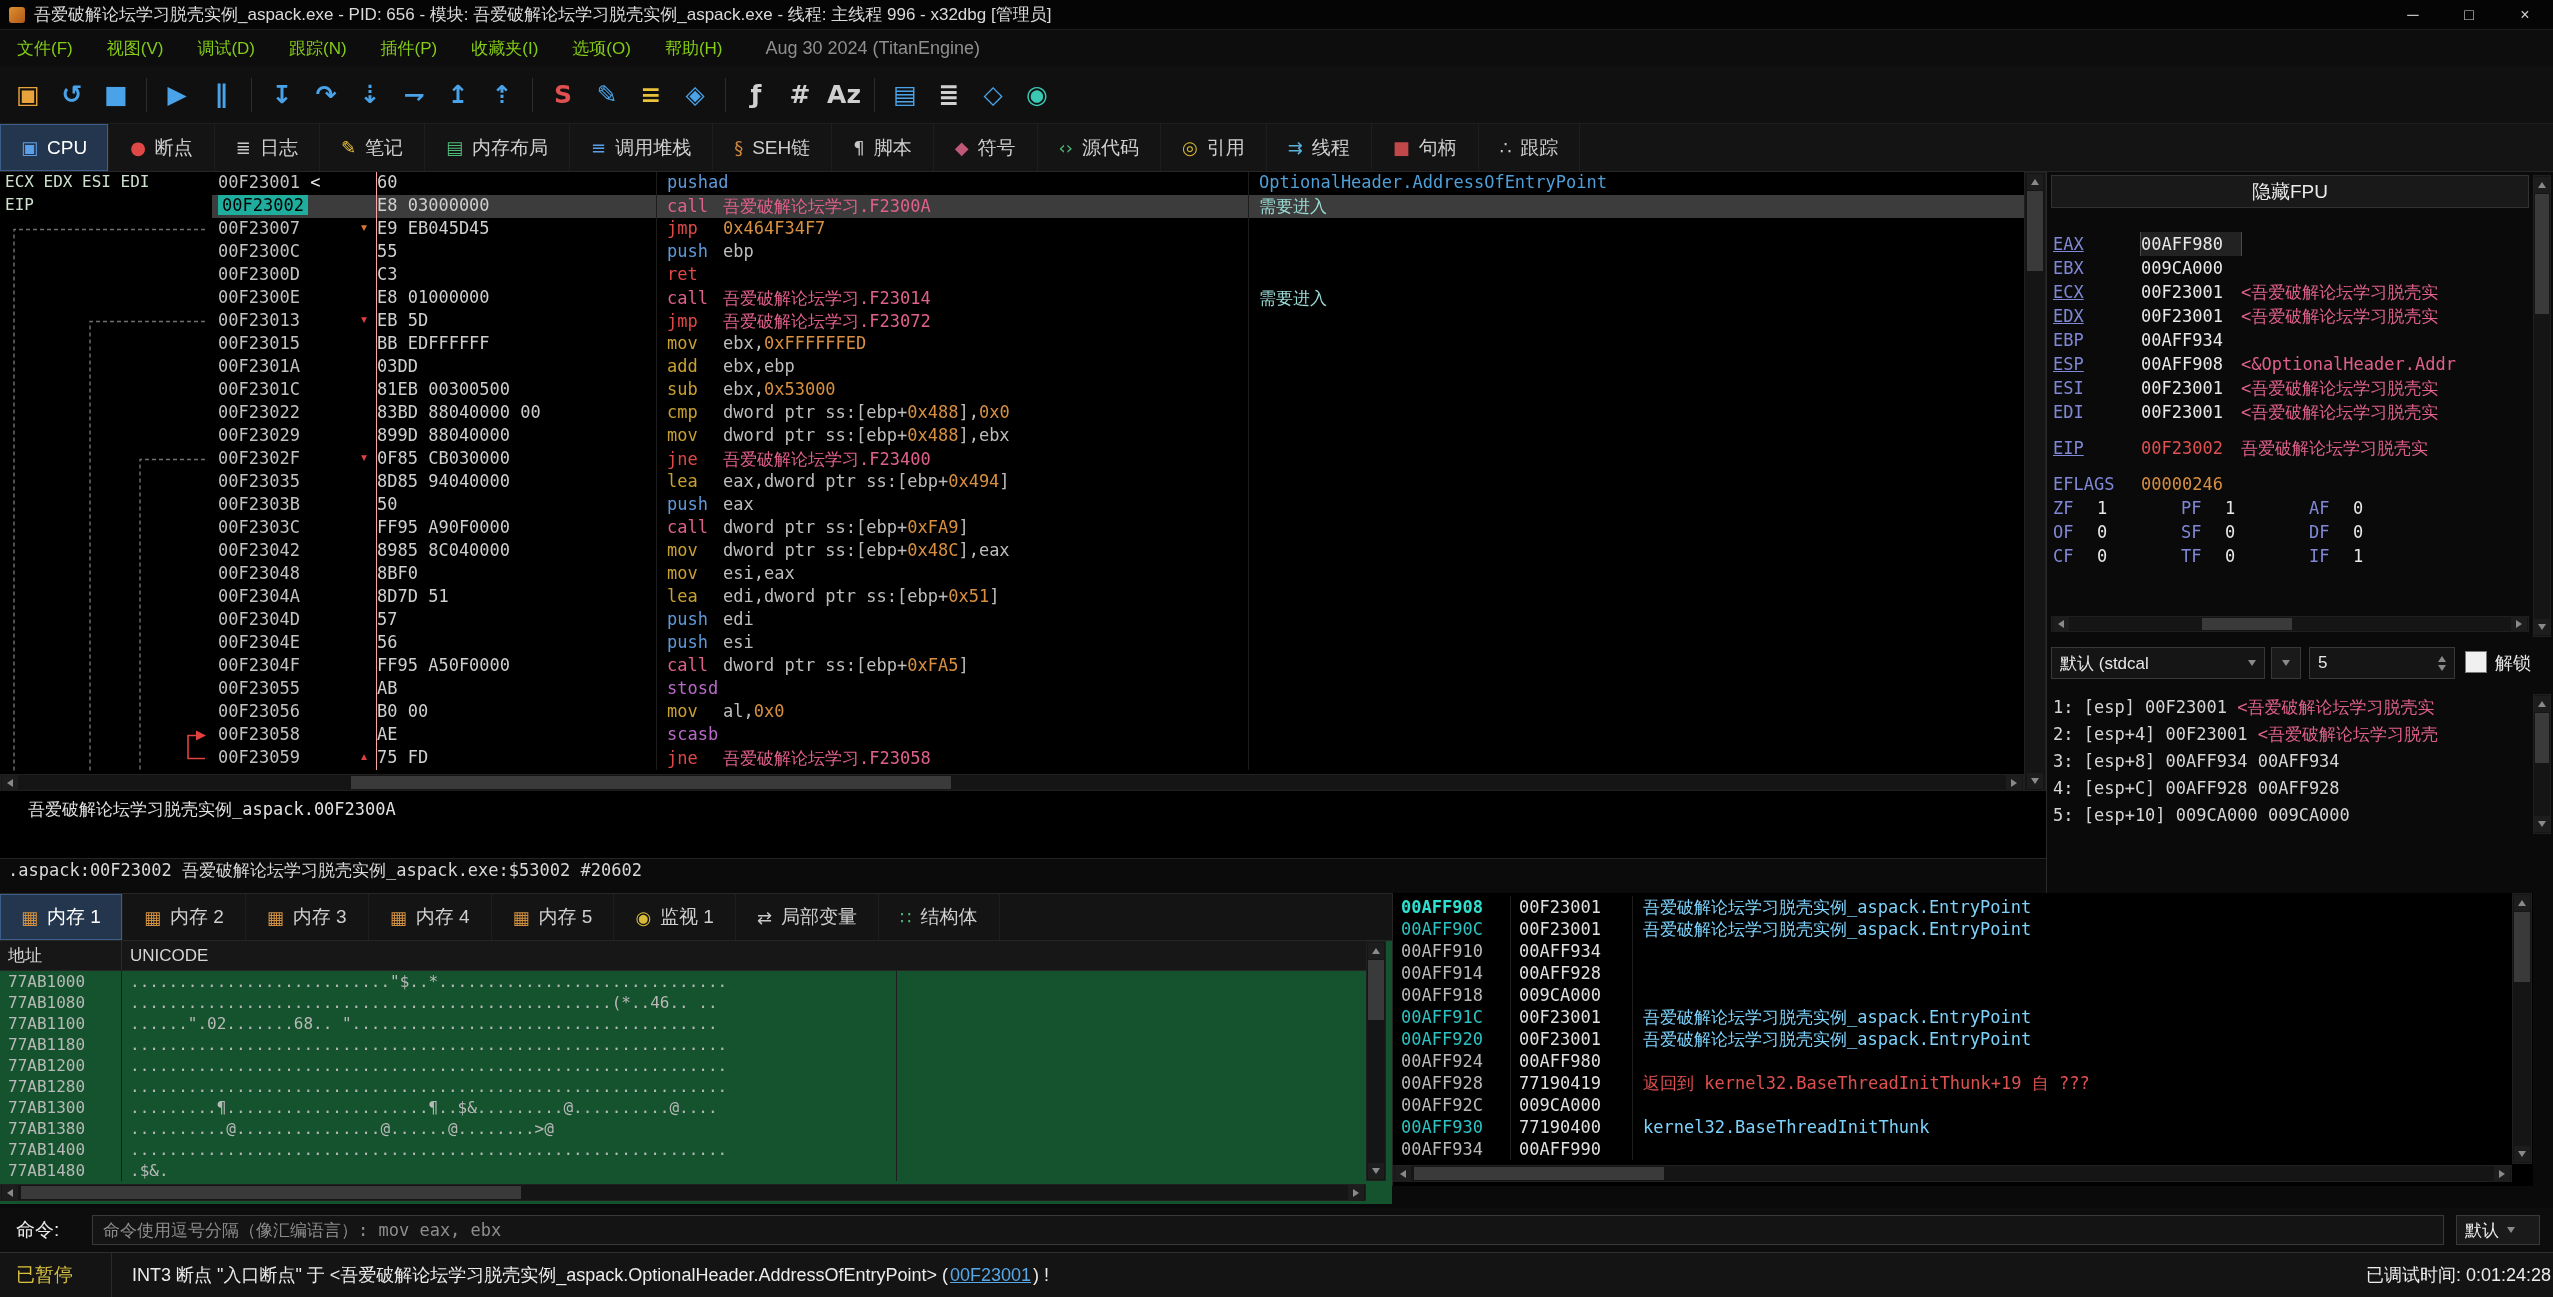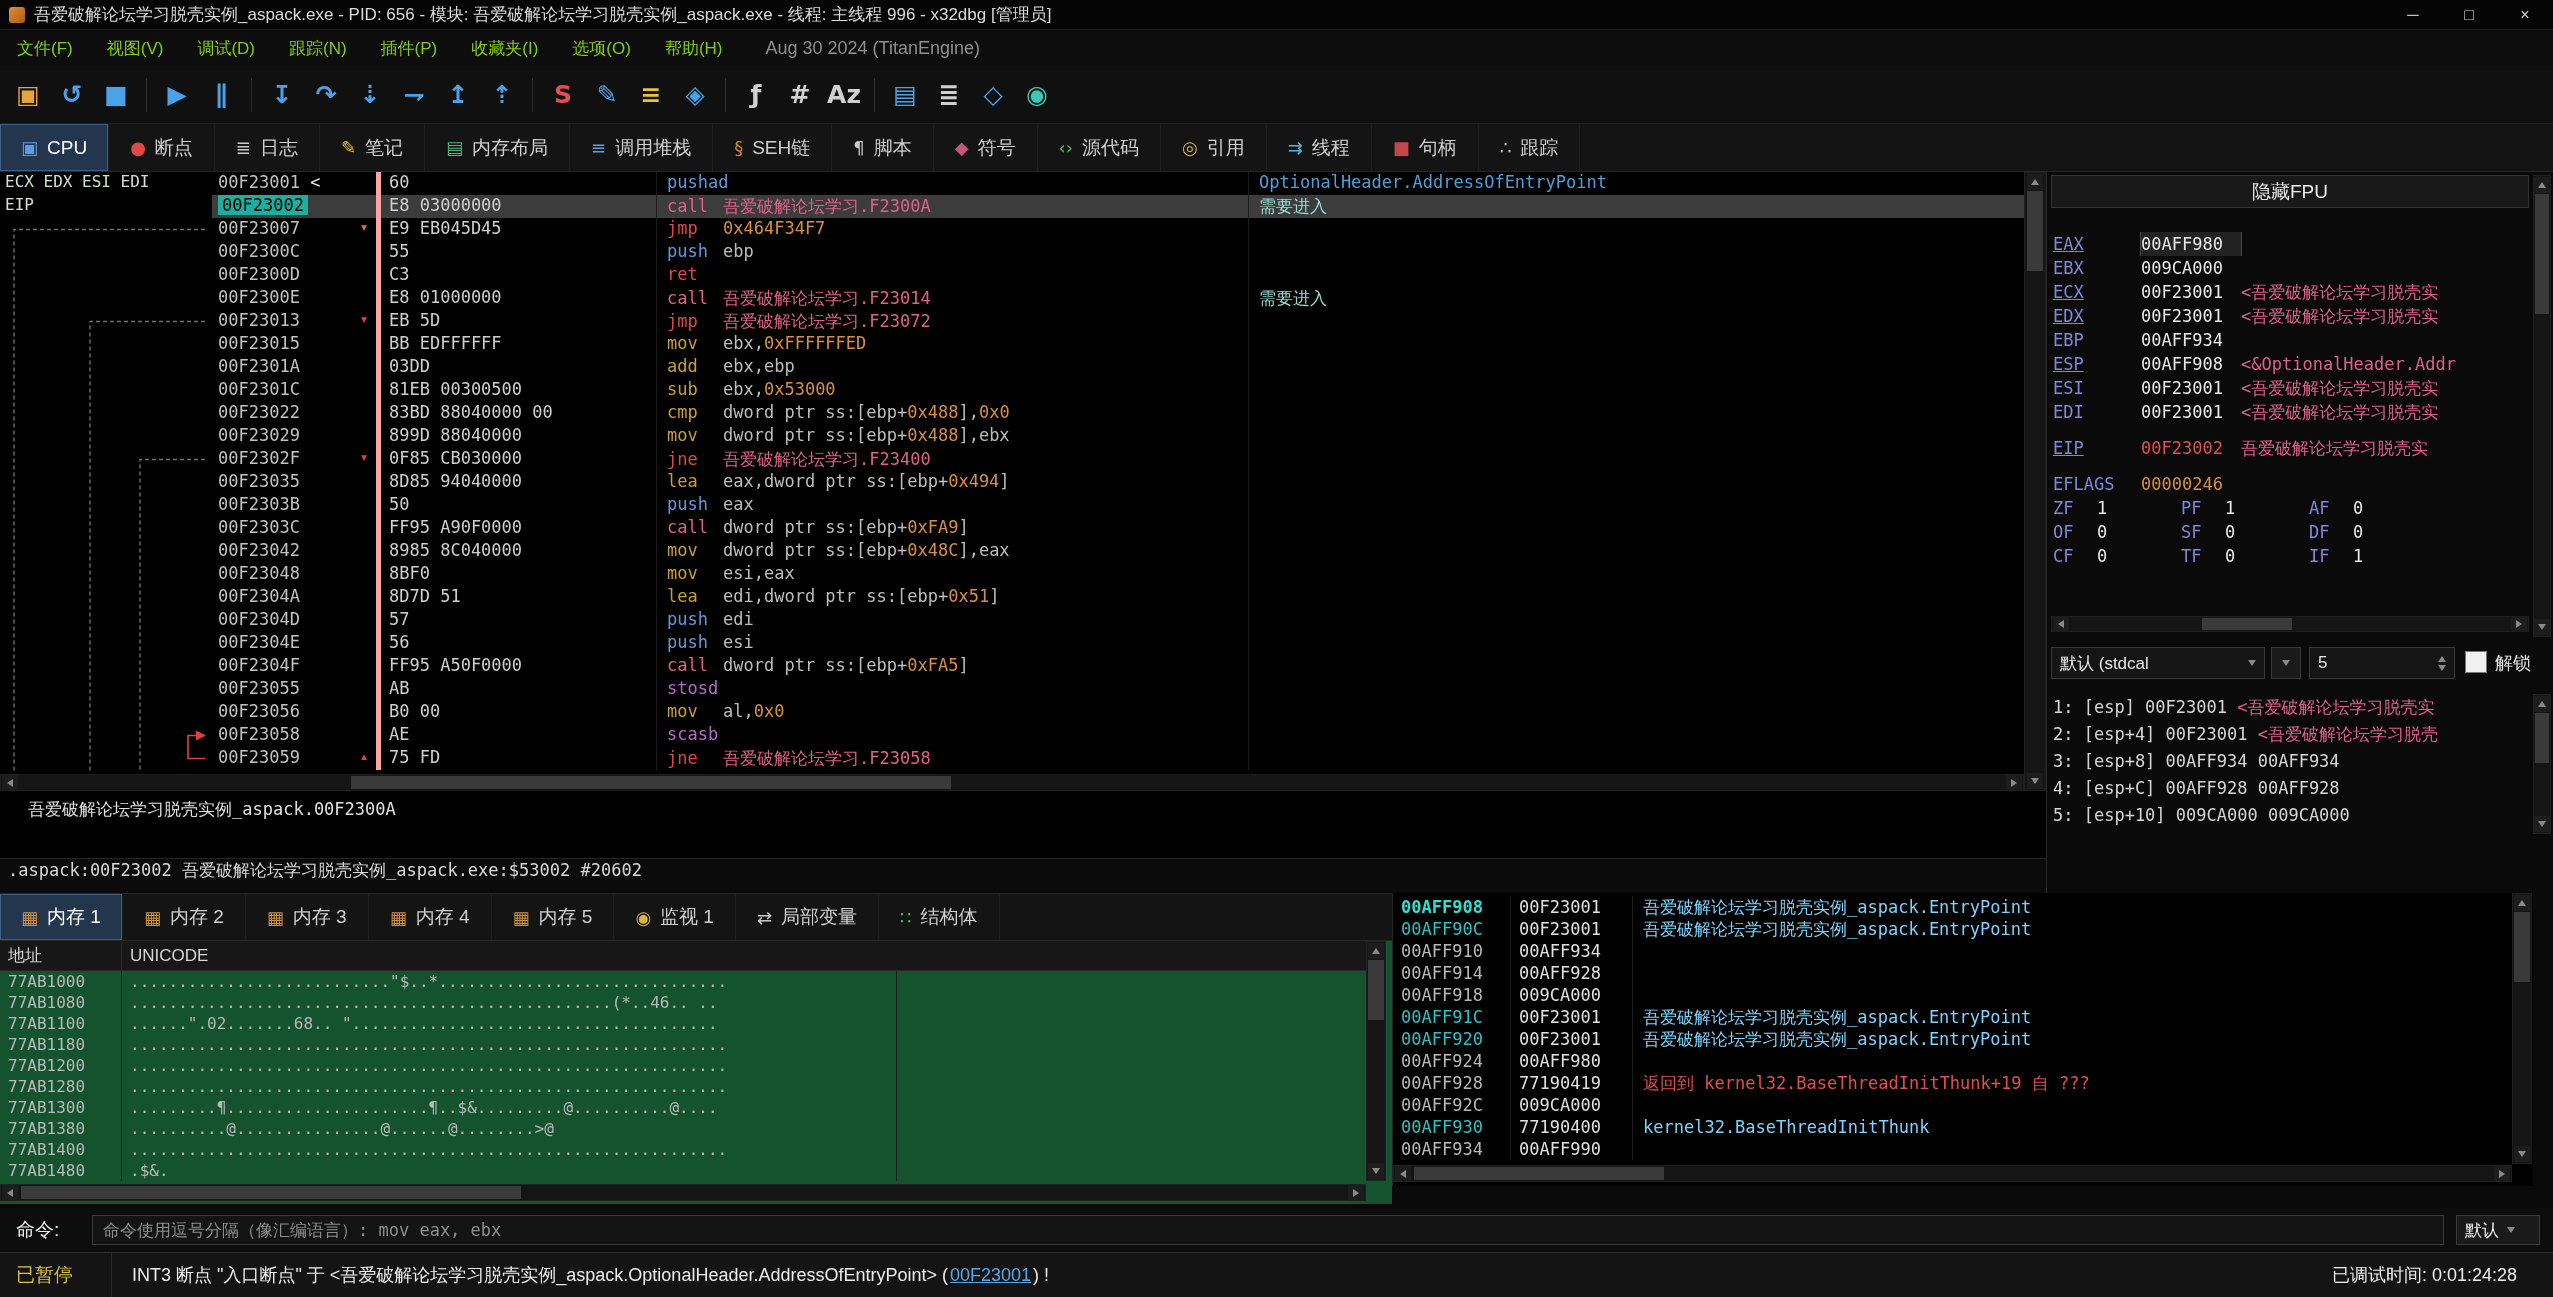--- a/index.html
+++ b/index.html
@@ -41,21 +41,21 @@
 .gl0{top:0}.gl1{top:23px}
 #disasm-rows{position:absolute;left:0;top:0;width:2024px}
 .drow{display:flex;height:23px;line-height:23px;font:17px "DejaVu Sans Mono",monospace;white-space:pre}
 .c-side{width:212px;flex:none}
 .row-main{flex:1;display:flex}
 .drow.selected .row-main{background:#3c3c3c}
 .c-addr{width:140px;flex:none;padding-left:6px;color:#c2c2c2}
 .eip-badge{background:#1fae9e;color:#000;padding:0 4px}
 .addr-suffix{color:#e8e8e8}
 .c-mark{width:24px;flex:none;text-align:center;font-size:15px}
-.c-bytes{width:280px;flex:none;color:#cfcfcf;border-left:5px solid #fca5a5;padding-left:8px}
+.c-bytes{width:280px;flex:none;color:#cfcfcf;border-left:1px solid #fca5a5;padding-left:0}
 .c-instr{width:592px;flex:none;border-left:1px solid #1c1c1c;padding-left:10px;color:#bdbdbd}
 .c-comm{flex:1;border-left:1px solid #1c1c1c;padding-left:10px;overflow:hidden}
 .mn{display:inline-block;min-width:56px}
 .mn-push{color:#5f9ad8}.mn-call{color:#e0608c}.mn-jmp{color:#e04848}
 .mn-ret{color:#e04848}.mn-norm{color:#c8a030}.mn-str{color:#b86ac8}
 .o-target{color:#e0608c}
 .num{color:#d89040}
 .cm-label{color:#4f9fd8}
 .cm-user{color:#9adbd4}
 .info1{position:absolute;left:0;top:626px;width:2046px;height:32px;line-height:32px;font:17px "DejaVu Sans Mono",monospace;color:#e0e0e0;padding-left:28px;background:#000}
@@ -126,21 +126,21 @@
 
 #command-row{position:absolute;left:0;top:1208px;width:2553px;height:44px;background:#0d0d0d}
 .cmd-label{position:absolute;left:16px;top:0;line-height:44px;font-size:19px;color:#ececec}
 .cmd-input{position:absolute;left:92px;top:7px;width:2352px;height:30px;background:#141414;border:1px solid #3a3a3a;color:#c8c8c8;font-size:17px;padding:0 10px;font-family:"DejaVu Sans Mono",monospace}
 .cmd-input::placeholder{color:#8d8d8d;opacity:1}
 .cmd-profile{position:absolute;left:2456px;top:7px;width:84px;height:30px;background:#1a1a1a;border:1px solid #3a3a3a;color:#ececec;font-size:17px;display:flex;align-items:center;padding:0 8px;gap:8px}
 #statusbar{position:absolute;left:0;top:1252px;width:2553px;height:45px;background:#141414;border-top:1px solid #2e2e2e;display:flex;align-items:center}
 .sbar-state{width:112px;padding-left:16px;color:#d8c040;font-size:19px;border-right:1px solid #2a2a2a;height:100%;display:flex;align-items:center}
 .sbar-msg{margin-left:20px;font-size:18px;color:#ececec;white-space:pre}
 .sbar-link{color:#58a8e8;text-decoration:underline;margin:0 2px}
-.sbar-time{margin-left:auto;margin-right:36px;font-size:18px;color:#ececec}
+.sbar-time{margin-left:auto;margin-right:2px;font-size:18px;color:#ececec}
 </style>
 </head>
 <body>
 
 <div id="app">
 
   <div id="titlebar">
     <div class="app-icon"></div>
     <div class="title">吾爱破解论坛学习脱壳实例_aspack.exe - PID: 656 - 模块: 吾爱破解论坛学习脱壳实例_aspack.exe - 线程: 主线程 996 - x32dbg [管理员]</div>
     <div id="win-controls">

